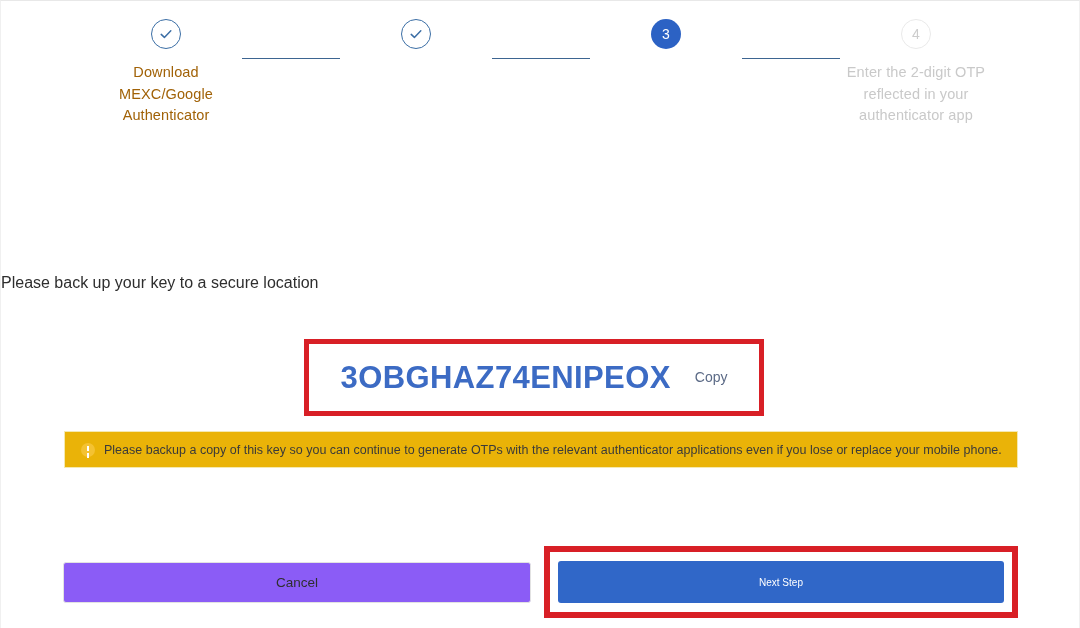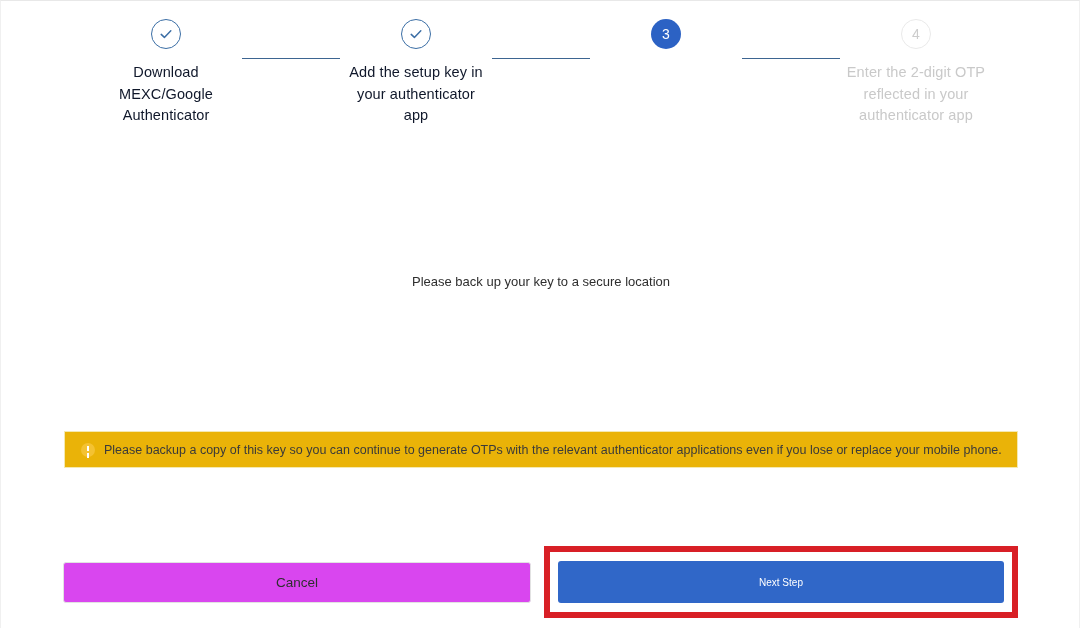--- a/index.html
+++ b/index.html
@@ -68,21 +68,21 @@
   .step-marker.pending {
     border: 1.3px solid #eaeaea;
     background: #ffffff;
     color: #cccccc;
   }
 
   .step-label {
     font-size: 14.5px;
     line-height: 21.5px;
     text-align: center;
-    color: #0f172a;
+    color: #a16207;
     letter-spacing: 0.1px;
     width: 140px;
   }
   .step-label.active { font-weight: bold; color: #1b1b1b; }
   .step-label.pending { color: #c9c9c9; }
 
   .connector {
     flex: 0 0 auto;
     width: 98px;
     height: 1px;
@@ -102,22 +102,22 @@
     color: #1d1d1d;
     letter-spacing: 0.2px;
   }
   .step-title .dash { font-weight: normal; color: #3a3a3a; }
 
   .subtitle {
     position: absolute;
     top: 273px;
     left: 0;
     width: 1080px;
-    text-align: center;
-    font-size: 13px;
+    text-align: left;
+    font-size: 16px;
     color: #2e2e2e;
   }
 
   
   .key-highlight {
     position: absolute;
     left: 303px;
     top: 338px;
     width: 460px;
     height: 77px;
@@ -190,21 +190,21 @@
     line-height: 16px;
   }
 
   
   .btn-cancel {
     position: absolute;
     left: 62px;
     top: 561px;
     width: 468px;
     height: 41px;
-    background: #d946ef;
+    background: #8b5cf6;
     border: 1px solid #e2e2e2;
     border-radius: 3px;
     display: flex;
     align-items: center;
     justify-content: center;
     font-size: 13.5px;
     color: #2f2f2f;
     cursor: pointer;
   }
 
@@ -252,41 +252,46 @@
     </div>
 
     <div class="connector"></div>
 
     <div class="step">
       <div class="step-marker done">
         <svg width="16" height="16" viewBox="0 0 16 16" aria-hidden="true">
           <path d="M3.2 8.4 L6.4 11.4 L12.8 4.8" fill="none" stroke="#3b6ea5" stroke-width="1.5" stroke-linecap="round" stroke-linejoin="round"></path>
         </svg>
       </div>
-      <div class="step-label">Add the setup key in your authenticator app</div>
     </div>
 
     <div class="connector"></div>
 
     <div class="step">
       <div class="step-marker active">3</div>
     </div>
 
     <div class="connector"></div>
 
     <div class="step">
       <div class="step-marker pending">4</div>
       <div class="step-label pending">Enter the 2-digit OTP reflected in your authenticator app</div>
     </div>
 
   </div>
 
 
   <div class="subtitle">Please back up your key to a secure location</div>
 
+  <div class="key-highlight">
+    <div class="key-inner">
+      <span class="key-text">3OBGHAZ74ENIPEOX</span>
+      <span class="copy-link">Copy</span>
+    </div>
+  </div>
 
   <div class="warning">
     <span class="warn-icon"></span>
     <span class="warn-text">Please backup a copy of this key so you can continue to generate OTPs with the relevant authenticator applications even if you lose or replace your mobile phone.</span>
   </div>
 
   <div class="btn-cancel">Cancel</div>
 
   <div class="next-highlight">
     <div class="btn-next">Next Step</div>

